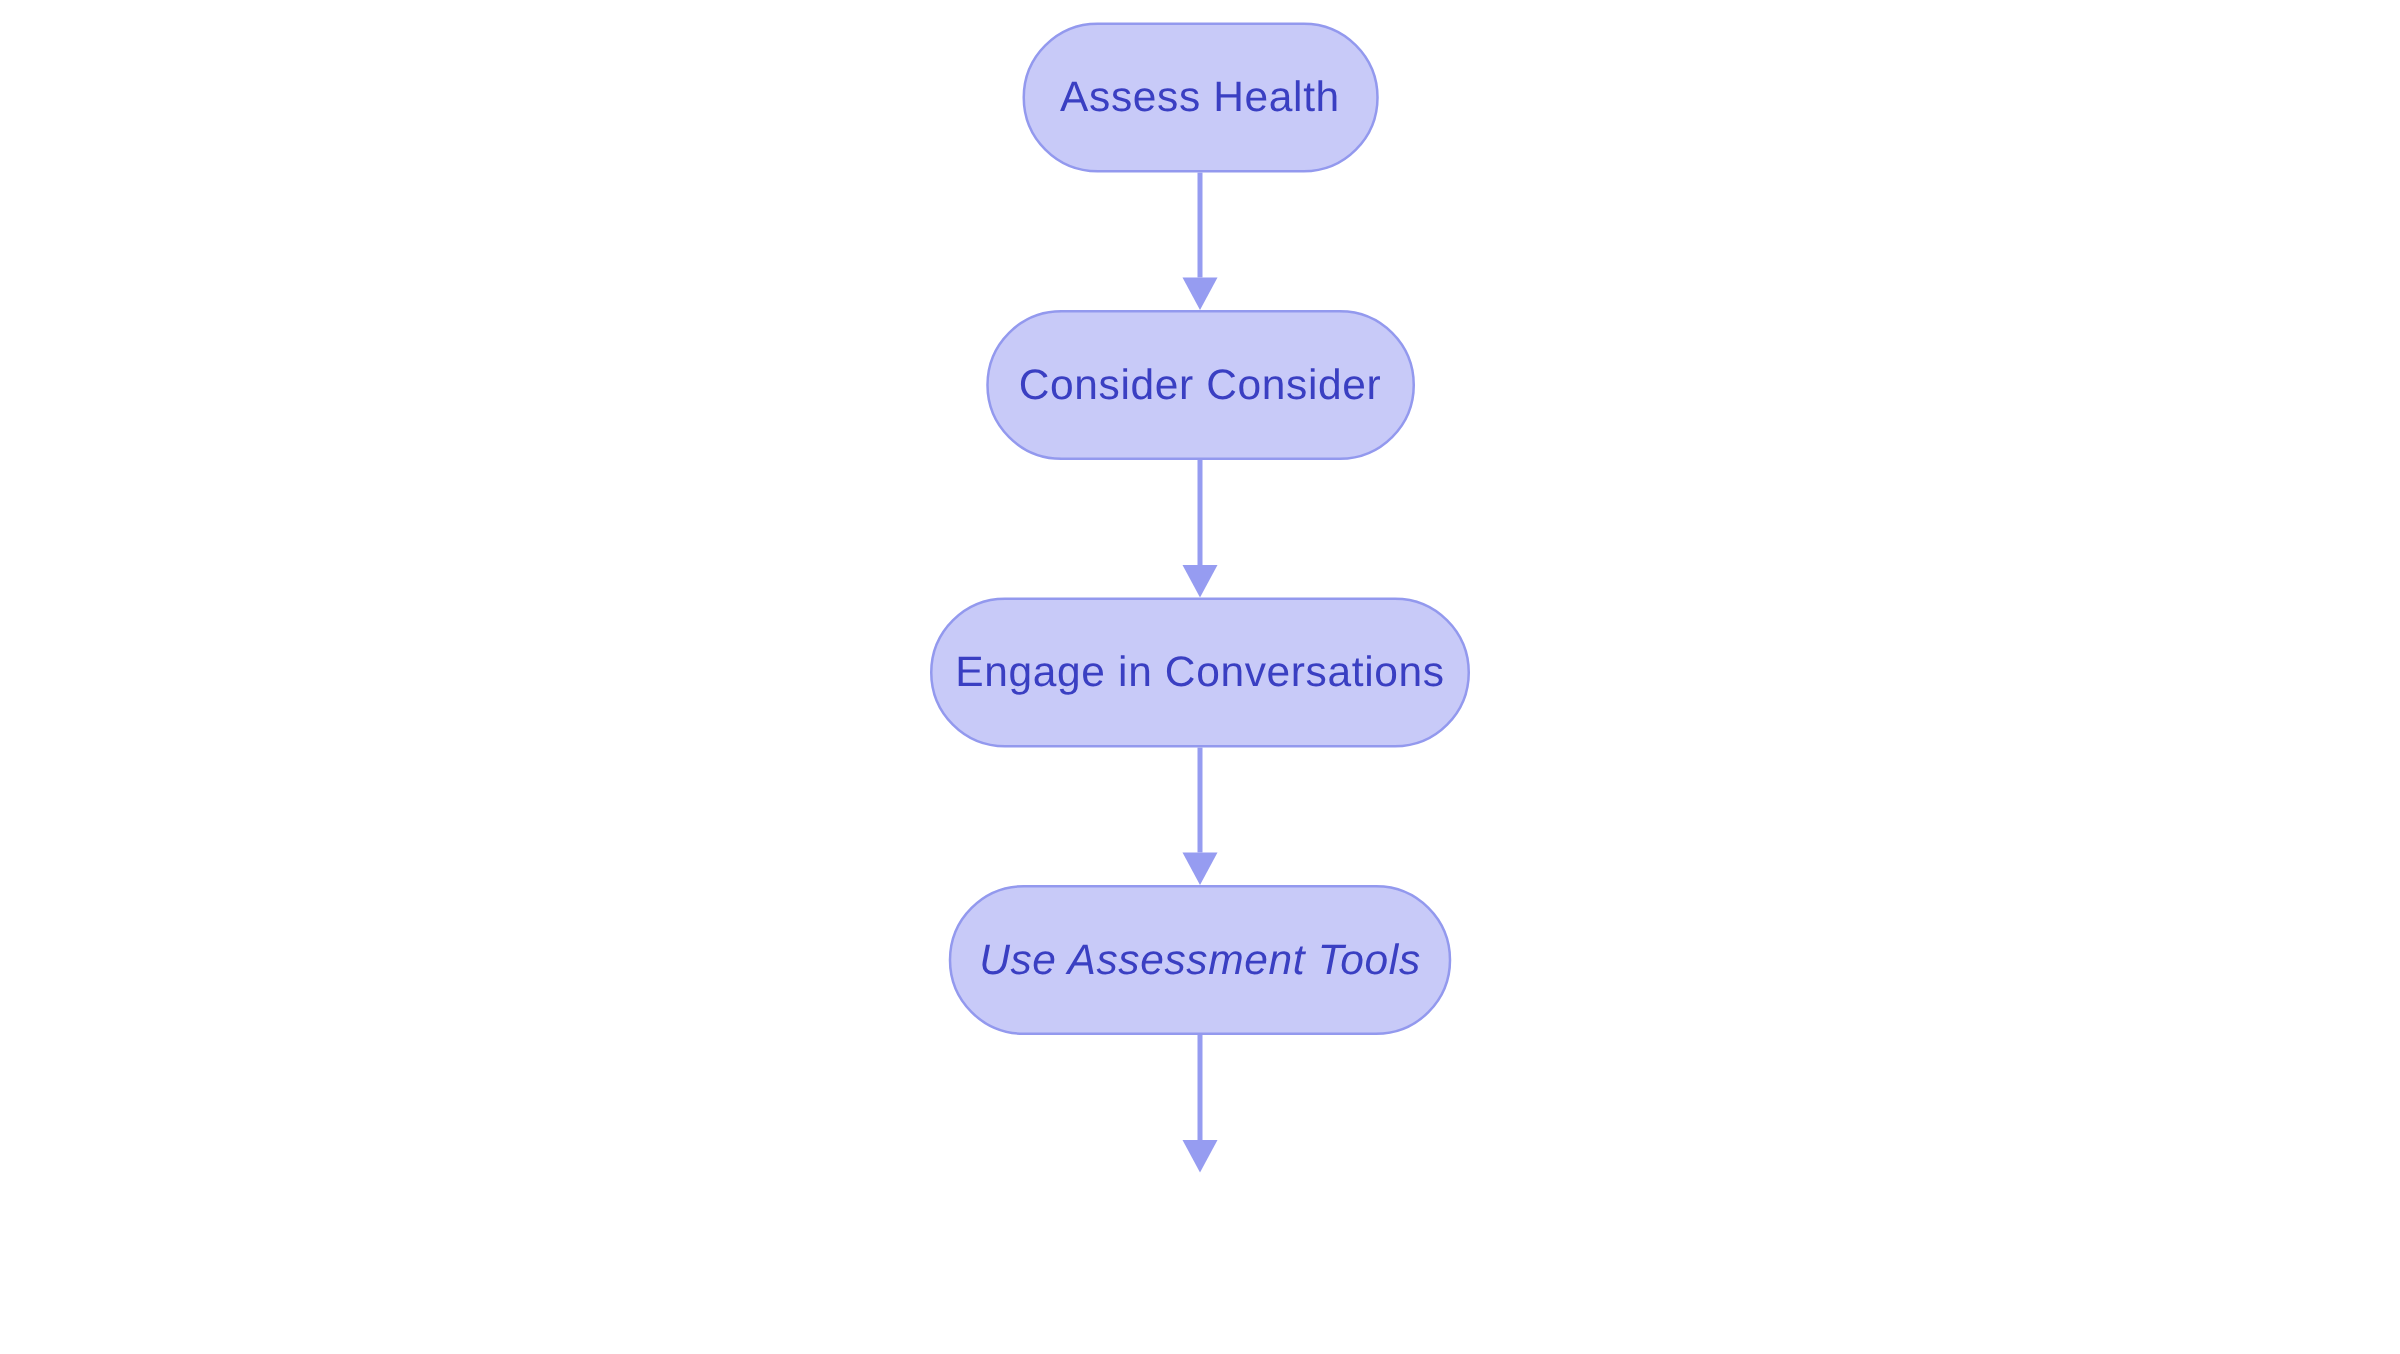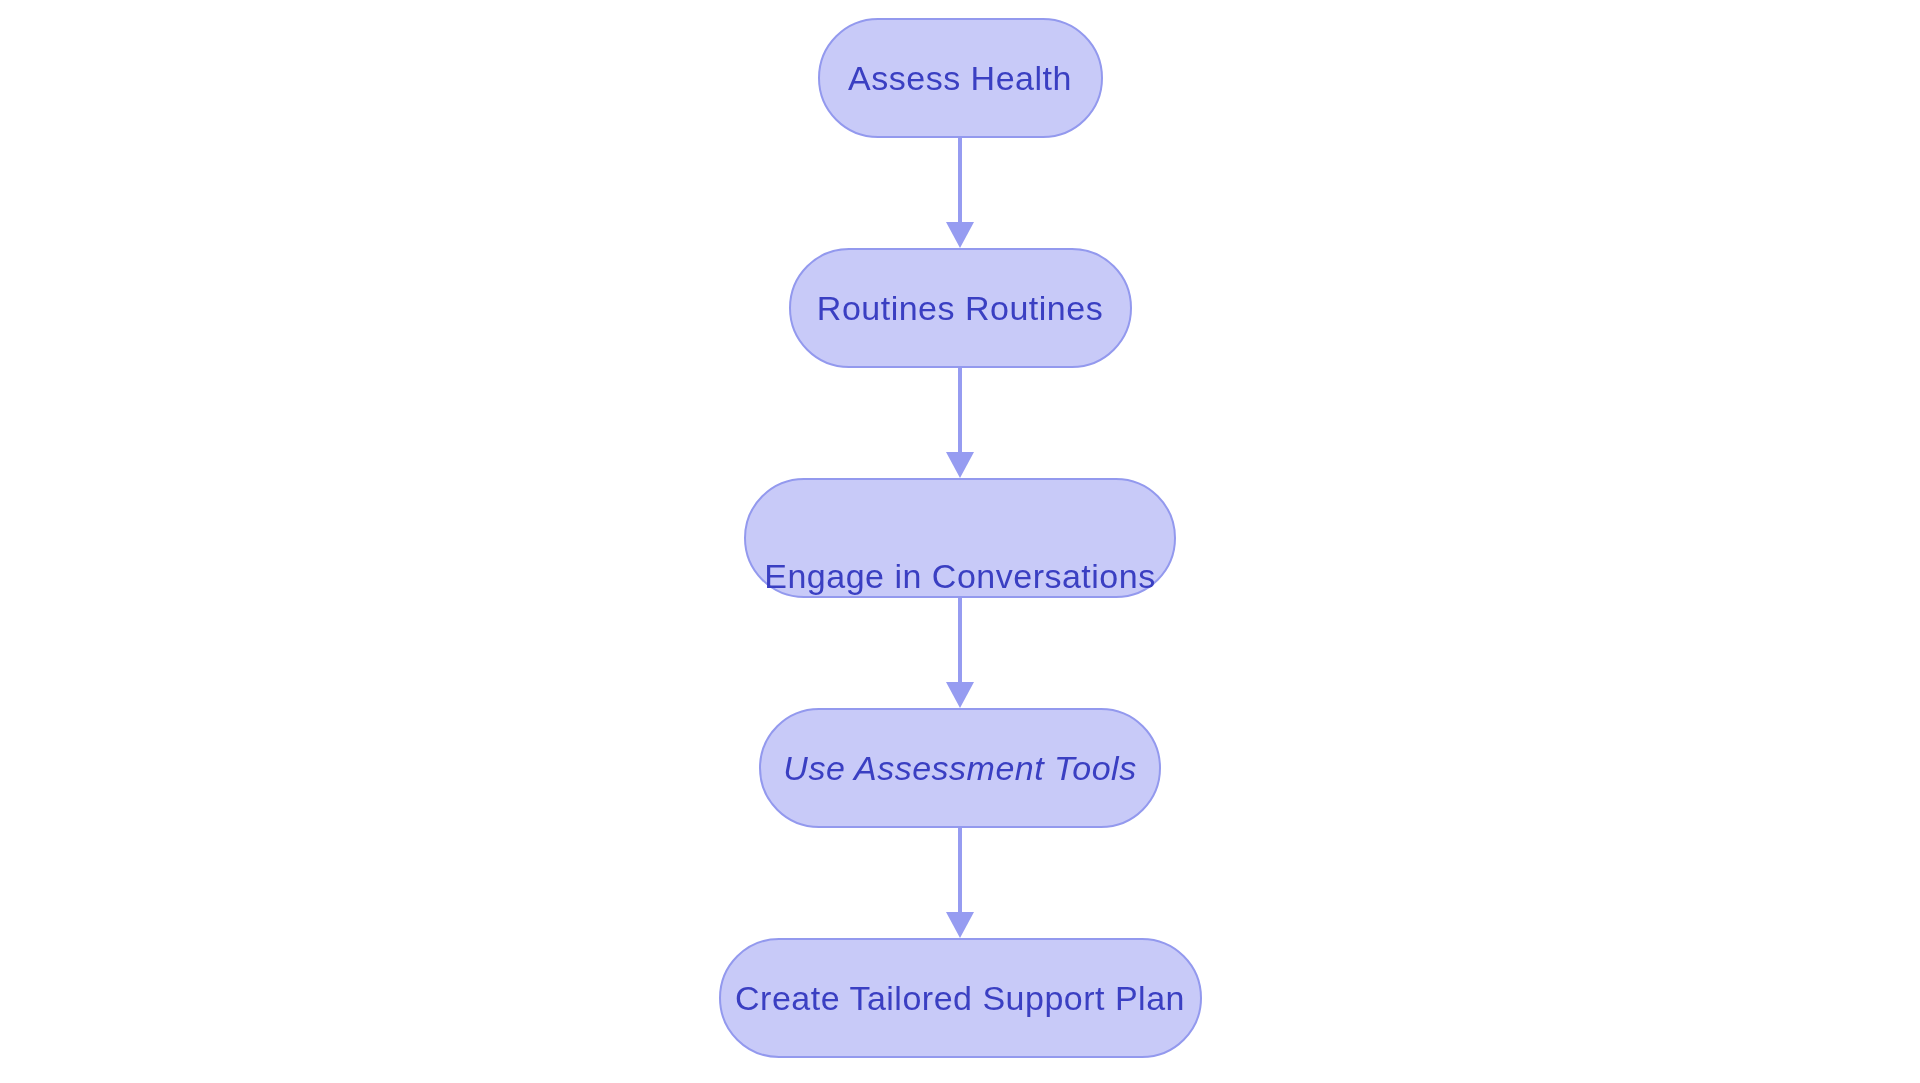--- a/index.html
+++ b/index.html
@@ -38,21 +38,21 @@
   .node-label {
     font-size: 34px;
     font-weight: 400;
     letter-spacing: 0.5px;
     color: #3a3fc2;
     white-space: nowrap;
     text-align: center;
   }
   .w1 { width: 285px; }
   .w2 { width: 343px; }
-  .w3 { width: 432px; align-items: flex-end; }
+  .w3 { width: 432px; }
   .w4 { width: 402px; font-style: italic; }
   .w5 { width: 483px; }
   .arrow {
     height: 110px;
     width: 30px;
     display: flex;
     flex-direction: column;
     align-items: center;
     flex: none;
   }
@@ -80,21 +80,21 @@
     <div class="node w1">
       <span class="node-label">Assess Health</span>
     </div>
 
     <div class="arrow">
       <div class="arrow-line"></div>
       <div class="arrow-head"></div>
     </div>
 
     <div class="node w2">
-      <span class="node-label">Routines Routines</span>
+      <span class="node-label">Consider Consider</span>
     </div>
 
     <div class="arrow">
       <div class="arrow-line"></div>
       <div class="arrow-head"></div>
     </div>
 
     <div class="node w3">
       <span class="node-label">Engage in Conversations</span>
     </div>
@@ -106,18 +106,15 @@
 
     <div class="node w4">
       <span class="node-label">Use Assessment Tools</span>
     </div>
 
     <div class="arrow">
       <div class="arrow-line"></div>
       <div class="arrow-head"></div>
     </div>
 
-    <div class="node w5">
-      <span class="node-label">Create Tailored Support Plan</span>
-    </div>
 
   </div>
 </div>
 
 </body></html>

